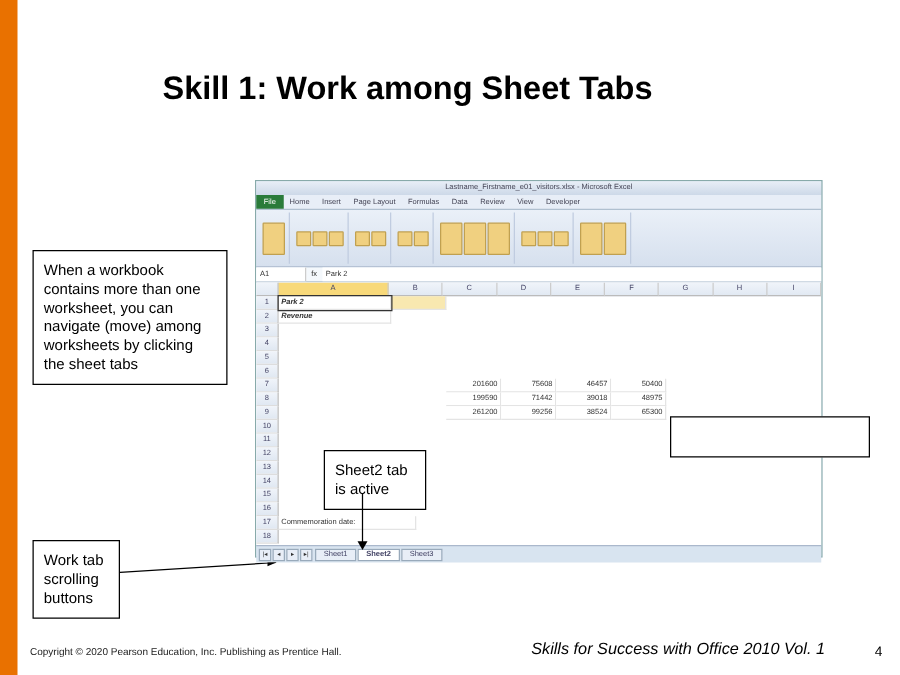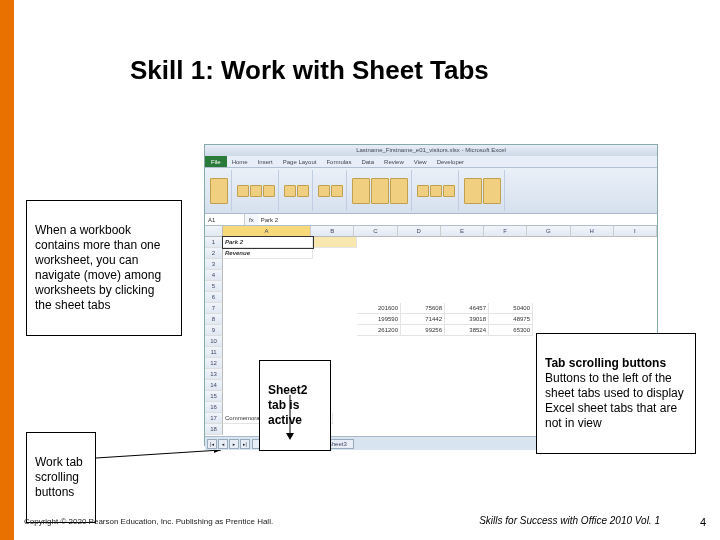--- a/index.html
+++ b/index.html
@@ -136,51 +136,51 @@
     font-size: 6px;
   }
   .scroll-btns { display: flex; margin-left: 2px; }
   .sb { width: 10px; height: 10px; background: #e8eef7; border: 1px solid #9ab; margin-right: 1px; font-size: 5px; text-align: center; line-height: 8px; }
   .stab { padding: 1px 6px; background: #e8eef7; border: 1px solid #9ab; margin-left: 1px; color:#446; }
   .stab.active { background: #fff; font-weight: bold; }
   .callout {
     position: absolute;
     background: #fff;
     border: 1.5px solid #000;
-    padding: 22px 8px;
+    padding: 8px 8px;
     font-size: 12px;
     line-height: 1.25;
     color: #000;
   }
   .callout .ctitle { font-weight: bold; }
   .footer-left {
     position: absolute;
     left: 24px; bottom: 14px;
     font-size: 8px;
     color: #222;
   }
   .footer-right {
     position: absolute;
     right: 60px; bottom: 14px;
-    font-size: 10px;
+    font-size: 13px;
     font-style: italic;
   }
   .page-num {
     position: absolute;
     right: 14px; bottom: 12px;
     font-size: 11px;
   }
   svg.pointer { position: absolute; pointer-events: none; }
 </style>
 </head>
 <body>
 
 <div class="orange-bar"></div>
 
-<h1 class="title">Skill 1: Work with Sheet Tabs</h1>
+<h1 class="title">Skill 1: Work among Sheet Tabs</h1>
 
 <div class="excel-shot">
   <div class="excel-titlebar">Lastname_Firstname_e01_visitors.xlsx - Microsoft Excel</div>
   <div class="excel-tabs">
     <div class="file-tab">File</div>
     <div class="rtab">Home</div>
     <div class="rtab">Insert</div>
     <div class="rtab">Page Layout</div>
     <div class="rtab">Formulas</div>
     <div class="rtab">Data</div>
@@ -289,27 +289,26 @@
     <div class="stab">Sheet1</div>
     <div class="stab active">Sheet2</div>
     <div class="stab">Sheet3</div>
   </div>
 </div>
 
 <div class="callout" style="left:26px; top:200px; width:156px;">
   <span>When a workbook contains more than one worksheet, you can navigate (move) among worksheets by clicking the sheet tabs</span>
 </div>
 
-<div class="callout" style="left:259px; top:360px; width:72px;font-weight:bold;">
+<div class="callout" style="left:259px; top:360px; width:82px;">
   <span>Sheet2 tab is active</span>
 </div>
 
 <div class="callout" style="left:536px; top:333px; width:160px;">
-  <span class="ctitle">Tab scrolling buttons</span><br>
-  <span>Buttons to the left of the sheet tabs used to display Excel sheet tabs that are not in view</span>
+  <br>
 </div>
 
 <div class="callout" style="left:26px; top:432px; width:70px;">
   <span>Work tab scrolling buttons</span>
 </div>
 
 <svg class="pointer" style="left:96px; top:450px;" width="140" height="30">
   <line x1="0" y1="8" x2="125" y2="0" stroke="#000" stroke-width="1"></line>
   <polygon points="125,0 118,-3 118,3" fill="#000" transform="translate(0,0)"></polygon>
 </svg>

